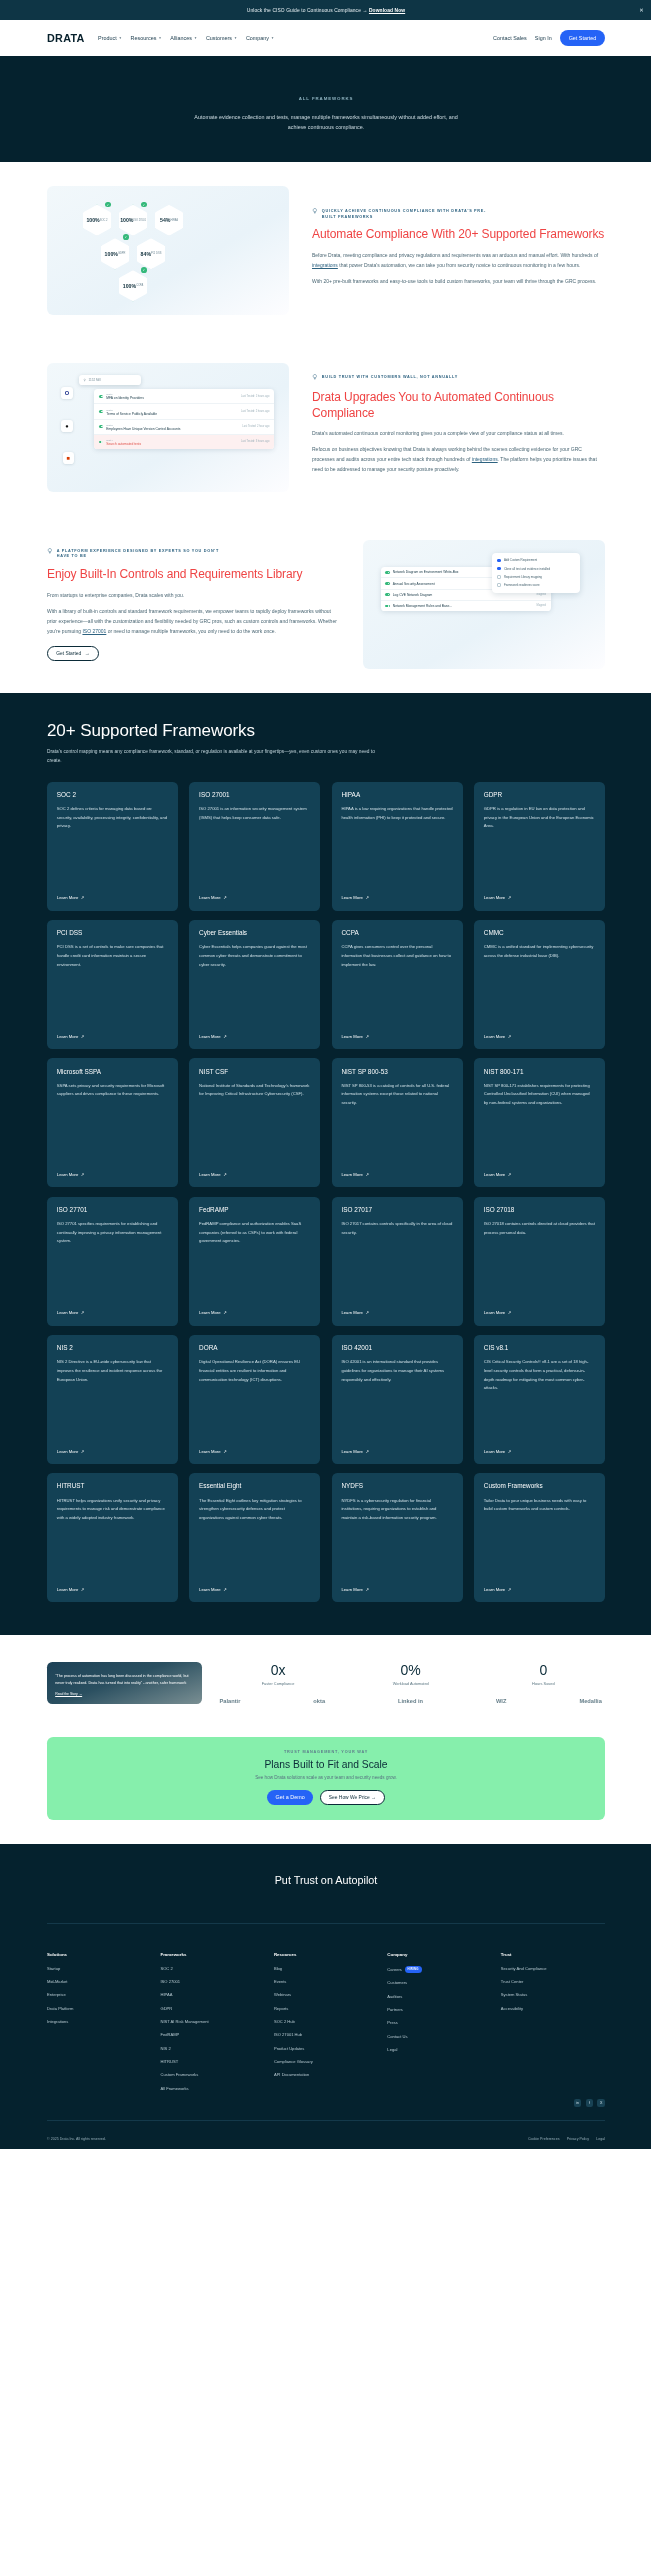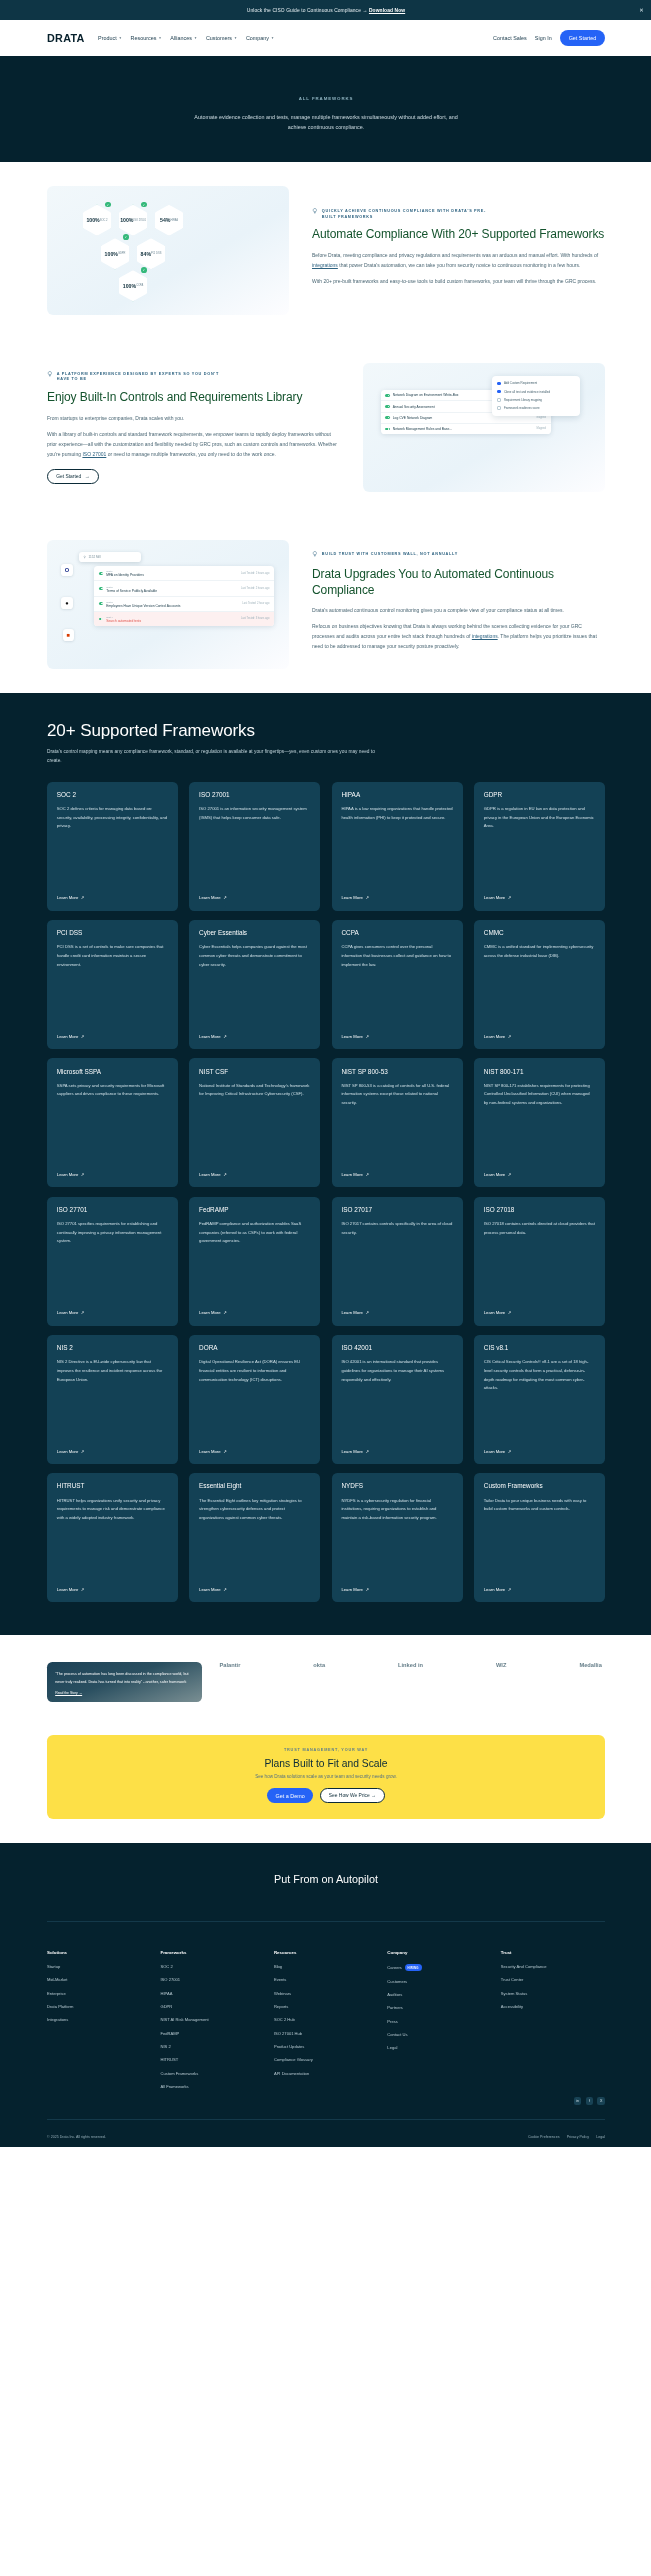--- a/index.html
+++ b/index.html
@@ -71,21 +71,21 @@
   .feature-art { width: 242px; flex: none; }
   .feature-copy { flex: 1; }
   .kicker {
     display: flex; gap: 4.1px; align-items: flex-start;
     font-size: 3.8px; font-weight: 700; letter-spacing: 0.7px;
     color: #2d6280; text-transform: uppercase; line-height: 1.5;
     max-width: 175px; margin-bottom: 7.2px;
   }
   .kicker .ic { flex: none; margin-top: -0.5px; }
   .feature h2 {
-    font-size: 12px; font-weight: 400; line-height: 1.3; letter-spacing: -0.1px; color: #14532d;
+    font-size: 12px; font-weight: 400; line-height: 1.3; letter-spacing: -0.1px; color: #ef4444;
     margin-bottom: 8.2px;
   }
   .feature p { font-size: 5px; line-height: 1.95; color: #4a6673; margin-bottom: 6.2px; }
   .feature p a { color: #2d6280; text-decoration: underline; }
   .btn-outline {
     display: inline-flex; align-items: center; gap: 3.6px;
     border: 0.5px solid #0b2b38; border-radius: 20.6px;
     font-size: 4.9px; padding: 4.1px 8.2px; background: #fff; color: #0b2b38; cursor: pointer;
     margin-top: 3.1px; font-family: "Liberation Sans", sans-serif;
   }
@@ -175,21 +175,21 @@
   .stat-row { display:flex; gap:9.3px; text-align:center; margin-bottom: 11.3px;}
   .stat { flex:1; }
   .stat .num { font-size: 14px; font-weight: 400; color:#0b2b38; }
   .stat .lbl { font-size: 3.9px; color:#5a7581; margin-top:3.1px; }
   .logos { display:flex; align-items:center; justify-content:space-between; gap: 5.2px; padding: 0 3.1px;}
   .logos div { font-size: 5.7px; font-weight: 700; color:#4b6875; opacity:.85; }
 
   
   .plans-wrap { background:#fff; padding: 17.5px 47px 24px;}
   .plans {
-    background:#fde047; border-radius:6.2px; text-align:center; padding: 13.4px 10.3px 15.5px;
+    background:#86efac; border-radius:6.2px; text-align:center; padding: 13.4px 10.3px 15.5px;
   }
   .plans .tag { font-size:3.8px; letter-spacing:0.8px; color:#5d7d8b; text-transform:uppercase; margin-bottom:5.2px; font-weight:700;}
   .plans h2 { font-size: 10.3px; font-weight:400; color:#0b2b38; margin-bottom: 5.2px;}
   .plans p { font-size: 4.6px; color:#587381; margin-bottom: 9.3px;}
   .plans .btns{display:flex;gap:6.2px;justify-content:center;}
 
   
   .faq-wrap { background:#fff; padding: 13.4px 47px 28px; }
   .faq-wrap h2 { font-size:9.8px; font-weight:400; line-height:1.35; color:#0b2b38; max-width:222px; margin-bottom:11.3px;}
   .faq-item {
@@ -301,74 +301,20 @@
               <path d="M9 18h6M10 22h4M12 2a7 7 0 0 0-4 12.7V17h8v-2.3A7 7 0 0 0 12 2z"></path>
             </svg>
           </span>
           <span>QUICKLY ACHIEVE CONTINUOUS COMPLIANCE WITH DRATA'S PRE-BUILT FRAMEWORKS</span>
         </div>
         <h2>Automate Compliance With 20+ Supported Frameworks</h2>
         <p>
           <span>Before Drata, meeting compliance and privacy regulations and requirements was an arduous and manual effort. With hundreds of </span><a>integrations</a><span> that power Drata's automation, we can take you from security novice to continuous monitoring in a few hours.</span>
         </p>
         <p>With 20+ pre-built frameworks and easy-to-use tools to build custom frameworks, your team will thrive through the GRC process.</p>
-      </div>
-    </div>
-
-    <div class="feature reverse">
-      <div class="feature-art">
-        <div class="art-card">
-          <div class="panel" style="left:17.5px;top:27px;width:170px;">
-            <div class="row">
-                <span class="tgl"></span>
-                <span class="t2">Network Diagram on Environment White-Box</span>
-                <span class="right">Mapped</span>
-              </div>
-            <div class="row">
-                <span class="tgl"></span>
-                <span class="t2">Annual Security Assessment</span>
-                <span class="right">Mapped</span>
-              </div>
-            <div class="row">
-                <span class="tgl"></span>
-                <span class="t2">Log CVE Network Diagram</span>
-                <span class="right">Mapped</span>
-              </div>
-            <div class="row">
-                <span class="tgl"></span>
-                <span class="t2">Network Management Rules and Base...</span>
-                <span class="right">Mapped</span>
-              </div>
-          </div>
-          <div class="list-card" style="left:129px;top:12.4px;width:88px;">
-            <div class="li on"><span class="chk"></span>Add Custom Requirement</div>
-            <div class="li on"><span class="chk"></span>Clone all test and evidence installed</div>
-            <div class="li"><span class="chk"></span>Requirement Library mapping</div>
-            <div class="li"><span class="chk"></span>Framework readiness score</div>
-          </div>
-        </div>
-      </div>
-      <div class="feature-copy">
-        <div class="kicker">
-          <span class="ic">
-            <svg width="5.7" height="5.7" viewBox="0 0 24 24" fill="none" stroke="#2d6280" stroke-width="2">
-              <path d="M9 18h6M10 22h4M12 2a7 7 0 0 0-4 12.7V17h8v-2.3A7 7 0 0 0 12 2z"></path>
-            </svg>
-          </span>
-          <span>A PLATFORM EXPERIENCE DESIGNED BY EXPERTS SO YOU DON'T HAVE TO BE</span>
-        </div>
-        <h2>Enjoy Built-In Controls and Requirements Library</h2>
-        <p>From startups to enterprise companies, Drata scales with you.</p>
-        <p>
-          <span>With a library of built-in controls and standard framework requirements, we empower teams to rapidly deploy frameworks without prior experience—all with the customization and flexibility needed by GRC pros, such as custom controls and frameworks. Whether you're pursuing </span><a>ISO 27001</a><span> or need to manage multiple frameworks, you only need to do the work once.</span>
-        </p>
-        <button class="btn-outline">
-          <span>Get Started</span>
-          <span>→</span>
-        </button>
       </div>
     </div>
 
     <div class="feature">
       <div class="feature-art">
         <div class="art-card">
           <div class="logo-chip" style="left:14.4px;top:24px;color:#1a2e8a;">O</div>
           <div class="logo-chip" style="left:14.4px;top:57px;color:#111;">●</div>
           <div class="logo-chip" style="left:15.5px;top:89px;color:#d83b01;">■</div>
           <div class="searchbar" style="left:32px;top:11.3px;width:62px;">
@@ -408,20 +354,74 @@
           </span>
           <span>BUILD TRUST WITH CUSTOMERS WALL, NOT ANNUALLY</span>
         </div>
         <h2>Drata Upgrades You to Automated Continuous Compliance</h2>
         <p>Drata's automated continuous control monitoring gives you a complete view of your compliance status at all times.</p>
         <p>
           <span>Refocus on business objectives knowing that Drata is always working behind the scenes collecting evidence for your GRC processes and audits across your entire tech stack through hundreds of </span><a>integrations</a><span>. The platform helps you prioritize issues that need to be addressed to manage your security posture proactively.</span>
         </p>
       </div>
     </div>
+
+    <div class="feature reverse">
+      <div class="feature-art">
+        <div class="art-card">
+          <div class="panel" style="left:17.5px;top:27px;width:170px;">
+            <div class="row">
+                <span class="tgl"></span>
+                <span class="t2">Network Diagram on Environment White-Box</span>
+                <span class="right">Mapped</span>
+              </div>
+            <div class="row">
+                <span class="tgl"></span>
+                <span class="t2">Annual Security Assessment</span>
+                <span class="right">Mapped</span>
+              </div>
+            <div class="row">
+                <span class="tgl"></span>
+                <span class="t2">Log CVE Network Diagram</span>
+                <span class="right">Mapped</span>
+              </div>
+            <div class="row">
+                <span class="tgl"></span>
+                <span class="t2">Network Management Rules and Base...</span>
+                <span class="right">Mapped</span>
+              </div>
+          </div>
+          <div class="list-card" style="left:129px;top:12.4px;width:88px;">
+            <div class="li on"><span class="chk"></span>Add Custom Requirement</div>
+            <div class="li on"><span class="chk"></span>Clone all test and evidence installed</div>
+            <div class="li"><span class="chk"></span>Requirement Library mapping</div>
+            <div class="li"><span class="chk"></span>Framework readiness score</div>
+          </div>
+        </div>
+      </div>
+      <div class="feature-copy">
+        <div class="kicker">
+          <span class="ic">
+            <svg width="5.7" height="5.7" viewBox="0 0 24 24" fill="none" stroke="#2d6280" stroke-width="2">
+              <path d="M9 18h6M10 22h4M12 2a7 7 0 0 0-4 12.7V17h8v-2.3A7 7 0 0 0 12 2z"></path>
+            </svg>
+          </span>
+          <span>A PLATFORM EXPERIENCE DESIGNED BY EXPERTS SO YOU DON'T HAVE TO BE</span>
+        </div>
+        <h2>Enjoy Built-In Controls and Requirements Library</h2>
+        <p>From startups to enterprise companies, Drata scales with you.</p>
+        <p>
+          <span>With a library of built-in controls and standard framework requirements, we empower teams to rapidly deploy frameworks without prior experience—all with the customization and flexibility needed by GRC pros, such as custom controls and frameworks. Whether you're pursuing </span><a>ISO 27001</a><span> or need to manage multiple frameworks, you only need to do the work once.</span>
+        </p>
+        <button class="btn-outline">
+          <span>Get Started</span>
+          <span>→</span>
+        </button>
+      </div>
+    </div>
   </div>
 
   <div class="dark">
     <h2>20+ Supported Frameworks</h2>
     <div class="sub">Drata's control mapping means any compliance framework, standard, or regulation is available at your fingertips—yes, even custom ones you may need to create.</div>
     <div class="grid" id="fw-grid">
         <div class="fw-card">
           <h3>SOC 2</h3>
           <p>SOC 2 defines criteria for managing data based on: security, availability, processing integrity, confidentiality, and privacy.</p>
           <span class="learn">
@@ -615,20 +615,34 @@
         </div>
       </div>
   </div>
 
   <div class="stats-wrap">
     <div class="quote-card">
       <div class="q">"The process of automation has long been discussed in the compliance world, but never truly realized. Drata has turned that into reality" - another, safer framework</div>
       <div class="read">Read the Story →</div>
     </div>
     <div class="stats">
+      <div class="stat-row">
+        <div class="stat">
+          <div class="num">0x</div>
+          <div class="lbl">Faster Compliance</div>
+        </div>
+        <div class="stat">
+          <div class="num">0%</div>
+          <div class="lbl">Workload Automated</div>
+        </div>
+        <div class="stat">
+          <div class="num">0</div>
+          <div class="lbl">Hours Saved</div>
+        </div>
+      </div>
       <div class="logos">
         <div>Palantir</div>
         <div>okta</div>
         <div>Linked in</div>
         <div>WIZ</div>
         <div>Medallia</div>
       </div>
     </div>
   </div>
 
@@ -639,21 +653,21 @@
       <p>See how Drata solutions scale as your team and security needs grow.</p>
       <div class="btns">
         <button class="btn-primary">Get a Demo</button>
         <button class="btn-outline" style="margin-top:0">See How We Price →</button>
       </div>
     </div>
   </div>
 
 
   <div class="trust-cta">
-    <h2>Put From on Autopilot</h2>
+    <h2>Put Trust on Autopilot</h2>
   </div>
 
   <div class="footer">
     <div class="footer-top" id="footer-cols">
         <div class="fcol">
           <h4>Solutions</h4>
           <a><span>Startup</span></a>
           <a><span>Mid-Market</span></a>
           <a><span>Enterprise</span></a>
           <a><span>Drata Platform</span></a>

